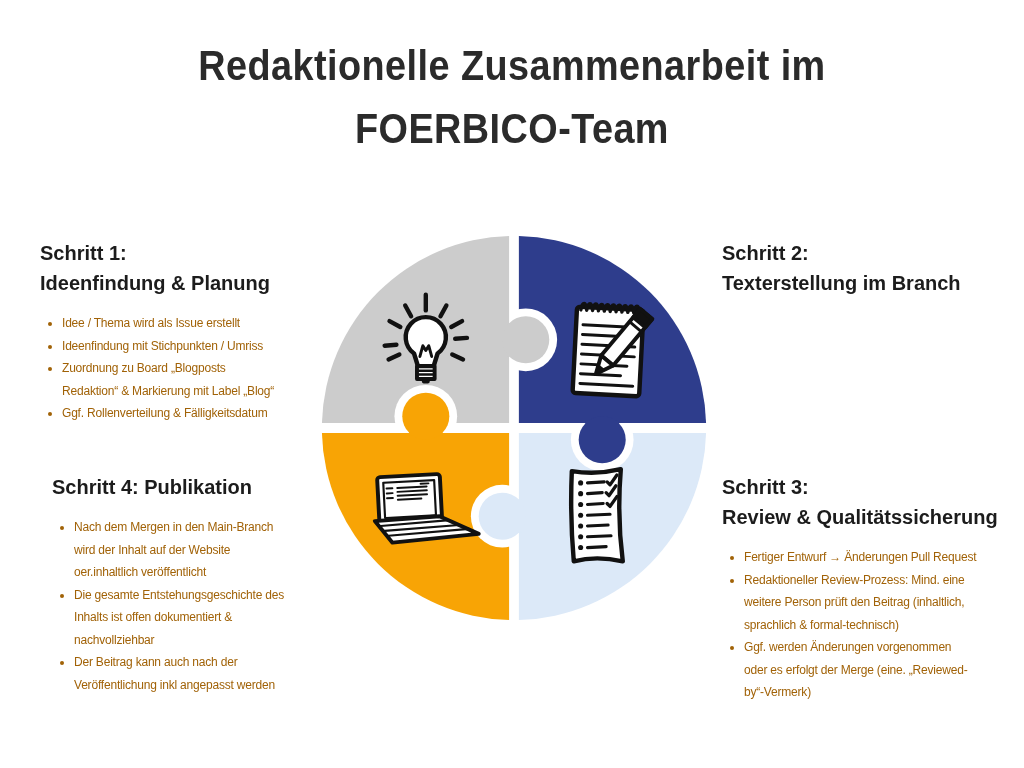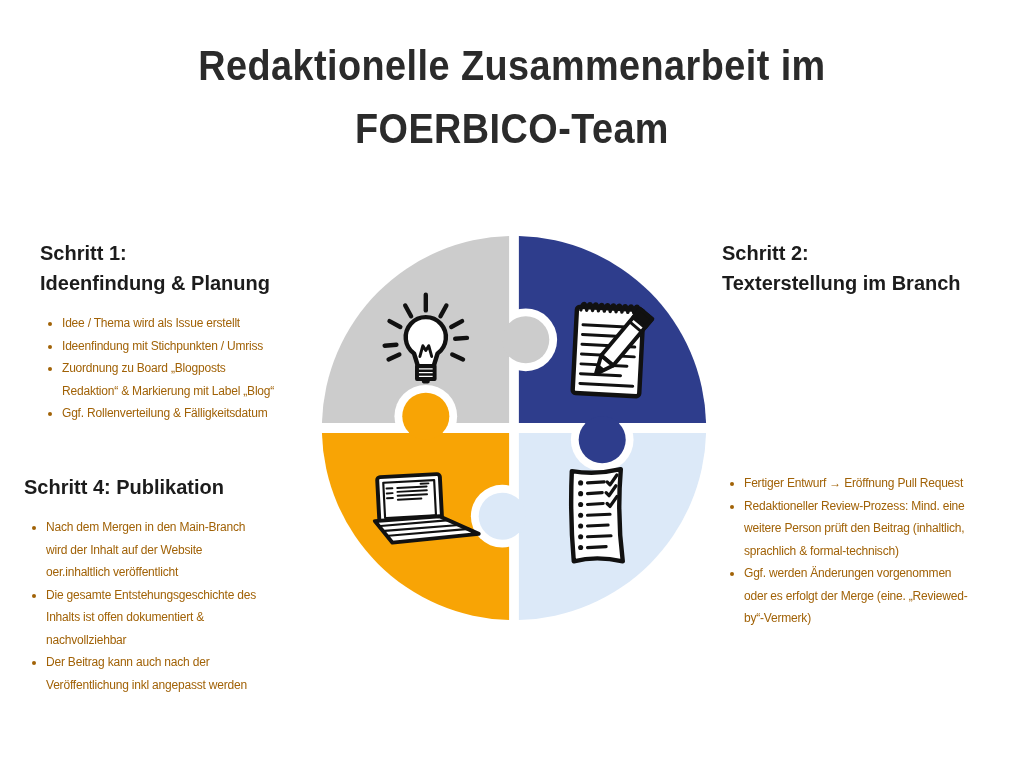--- a/index.html
+++ b/index.html
@@ -42,21 +42,21 @@
     padding: 0 0 0 22px;
     font-size: 12px;
     line-height: 22.5px;
     color: #a16207;
     letter-spacing: -0.2px;
   }
   .step li { white-space: pre; margin: 0; }
   .step-1 { left: 40px;  top: 238px; width: 302px; }
   .step-2 { left: 722px; top: 238px; width: 302px; }
   .step-3 { left: 722px; top: 472px; width: 302px; }
-  .step-4 { left: 24px;  top: 472px; width: 302px; }
+  .step-4 { left: 52px;  top: 472px; width: 302px; }
   .puzzle {
     position: absolute;
     left: 318px;
     top: 232px;
     width: 392px;
     height: 392px;
   }
 </style>
 </head>
 <body>
@@ -77,22 +77,24 @@
       <li>Ggf. Rollenverteilung &amp; Fälligkeitsdatum</li>
     </ul>
   </section>
 
   <section class="step step-2">
     <h2>Schritt 2:
 Texterstellung im Branch</h2>
   </section>
 
   <section class="step step-3">
+    <h2>Schritt 3:
+Review &amp; Qualitätssicherung</h2>
     <ul>
-      <li>Fertiger Entwurf → Eröffnung Pull Request</li>
+      <li>Fertiger Entwurf → Änderungen Pull Request</li>
       <li>Redaktioneller Review-Prozess: Mind. eine
 weitere Person prüft den Beitrag (inhaltlich,
 sprachlich &amp; formal-technisch)</li>
       <li>Ggf. werden Änderungen vorgenommen
 oder es erfolgt der Merge (eine. „Reviewed-
 by“-Vermerk)</li>
     </ul>
   </section>
 
   <section class="step step-4">

